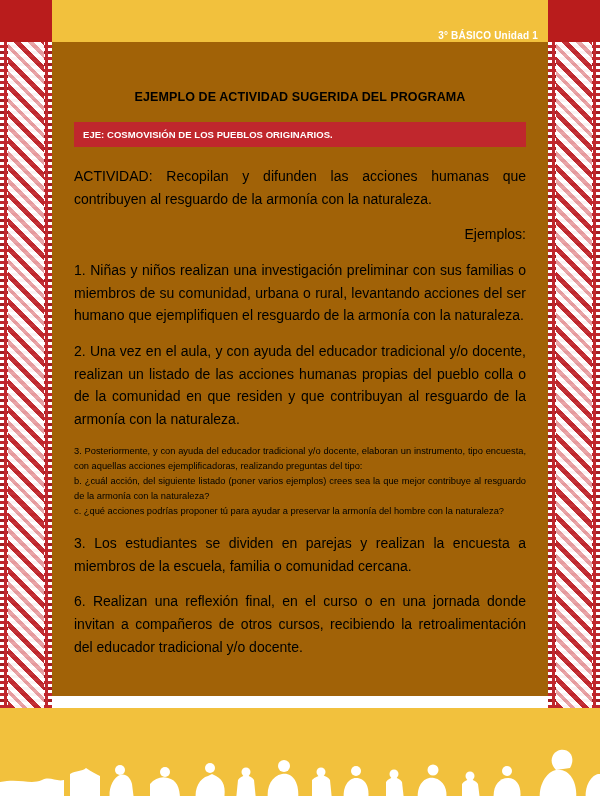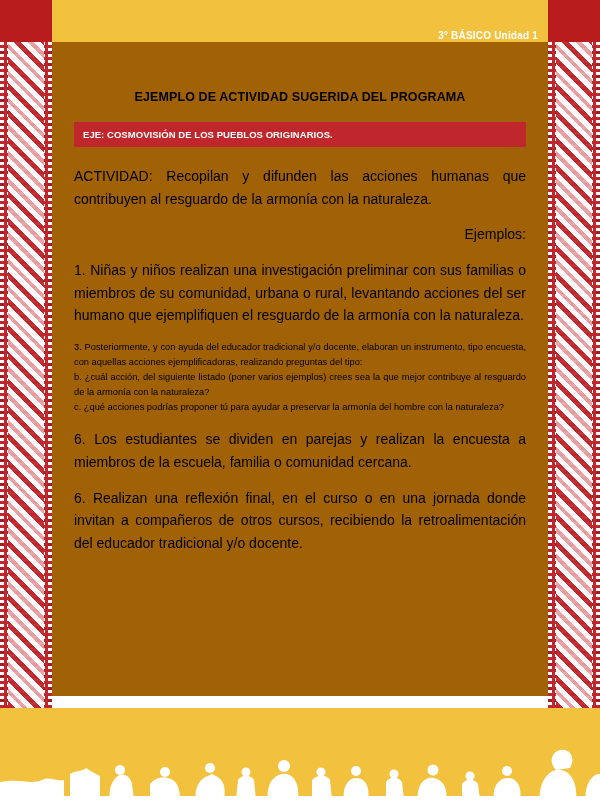--- a/index.html
+++ b/index.html
@@ -181,28 +181,29 @@
 
     <div class="doc-title">EJEMPLO DE ACTIVIDAD SUGERIDA DEL PROGRAMA</div>
 
     <div class="eje-bar">EJE: COSMOVISIÓN DE LOS PUEBLOS ORIGINARIOS.</div>
 
     <p class="para">ACTIVIDAD: Recopilan y difunden las acciones humanas que contribuyen al resguardo de la armonía con la naturaleza.</p>
 
     <p class="para nojust">Ejemplos:</p>
 
     <p class="para">1. Niñas y niños realizan una investigación preliminar con sus familias o miembros de su comunidad, urbana o rural, levantando acciones del ser humano que ejemplifiquen el resguardo de la armonía con la naturaleza.</p>
+    <p class="para">2. Una vez en el aula, y con ayuda del educador tradicional y/o docente, realizan un listado de las acciones humanas propias del pueblo colla o de la comunidad en que residen y que contribuyan al resguardo de la armonía con la naturaleza.</p>
 
     <div class="block">
       <p class="sub-line">3. Posteriormente, y con ayuda del educador tradicional y/o docente, elaboran un instrumento, tipo encuesta, con aquellas acciones ejemplificadoras, realizando preguntas del tipo:</p>
       <p class="sub-line">b. ¿cuál acción, del siguiente listado (poner varios ejemplos) crees sea la que mejor contribuye al resguardo de la armonía con la naturaleza?</p>
       <p class="sub-line">c. ¿qué acciones podrías proponer tú para ayudar a preservar la armonía del hombre con la naturaleza?</p>
     </div>
 
-    <p class="para"> 6. Los estudiantes se dividen en parejas y realizan la encuesta a miembros de la escuela, familia o comunidad cercana.</p>
+    <p class="para"> 3. Los estudiantes se dividen en parejas y realizan la encuesta a miembros de la escuela, familia o comunidad cercana.</p>
     <p class="para">6. Realizan una reflexión final, en el curso o en una jornada donde invitan a compañeros de otros cursos, recibiendo la retroalimentación del educador tradicional y/o docente.</p>
 
   </div>
 
   <div class="bottom-band">
     <svg class="silhouette" viewBox="0 0 600 70" preserveAspectRatio="none">
       <path fill="#ffffff" d="M0,70 L0,52 C20,48 30,55 42,50 C50,46 56,52 64,50 L64,70 Z"></path>
       <path fill="#ffffff" d="M70,70 L70,44 C76,40 82,42 86,38 C92,42 96,44 100,46 L100,70 Z"></path>
       <path fill="#ffffff" d="M110,70 C108,60 112,50 118,46 C124,42 130,46 132,54 L134,70 Z"></path>
       <circle fill="#ffffff" cx="120" cy="40" r="5"></circle>

